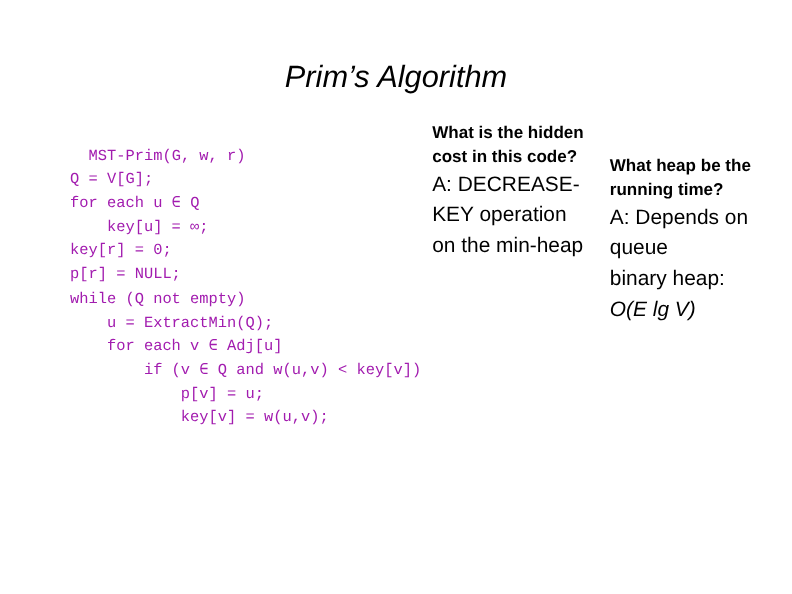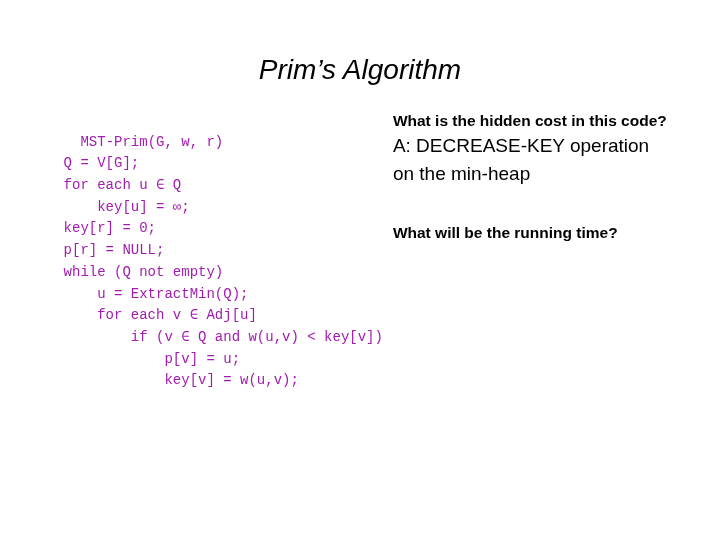--- a/index.html
+++ b/index.html
@@ -41,21 +41,21 @@
       font-size: 14px;
       color: #a21caf;
       line-height: 1.55;
       white-space: pre;
       flex-shrink: 0;
       min-width: 300px;
     }
 
     .right-panel {
       display: flex;
-      flex-direction: column;
+      flex-direction: row;
       gap: 4px;
       padding-left: 10px;
       flex: 1;
     }
 
     .callout-box {
       background: #ffffff;
       color: #000;
       font-size: 15.5px;
       line-height: 1.45;
@@ -100,17 +100,18 @@
                 key[v] = w(u,v);</span>
     </div>
 
     <div class="right-panel">
       <div class="callout-box">
         <div class="question">What is the hidden cost in this code?</div>
         <div class="answer">A: DECREASE-KEY operation<br>on the min-heap</div>
       </div>
 
       <div class="callout-box callout-box-2">
-        <div class="question">What will be the running time?</div>
+        <div class="question">What heap be the running time?</div>
+        <div class="answer">A: Depends on queue<br>binary heap: <span class="italic-math"><i>O</i>(<i>E</i> lg <i>V</i>)</span></div>
       </div>
     </div>
   </div>
 </div>
 
 </body></html>

